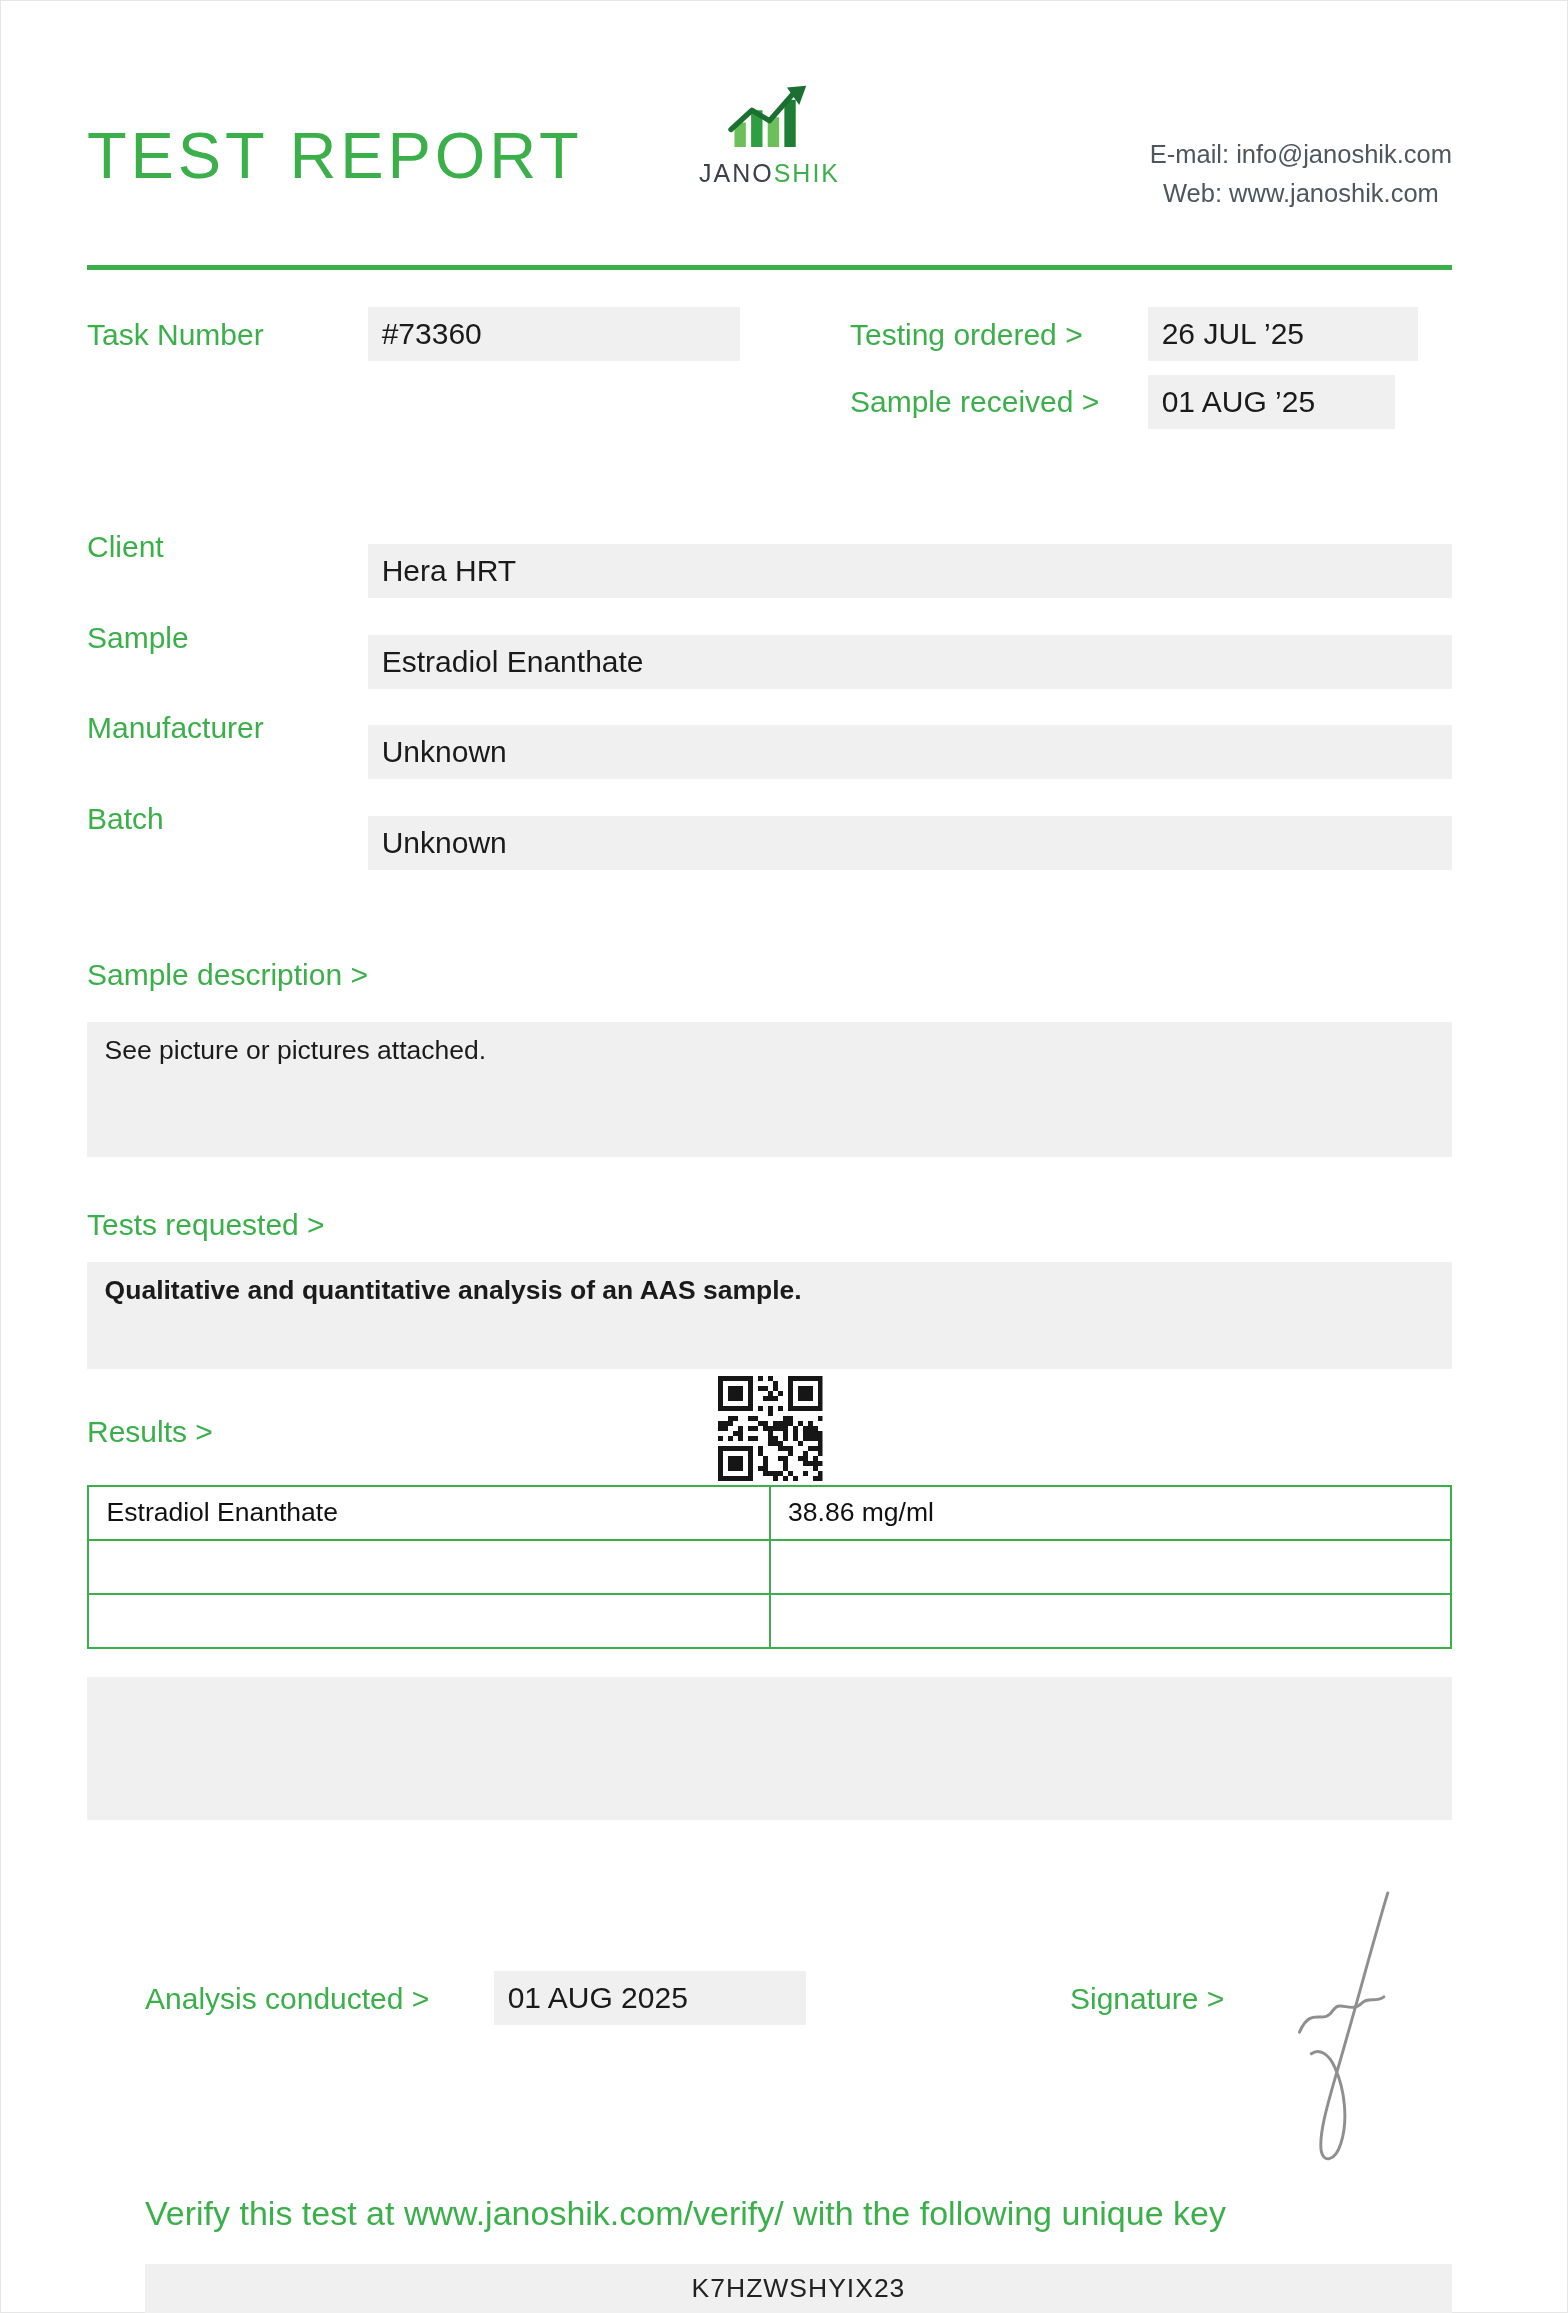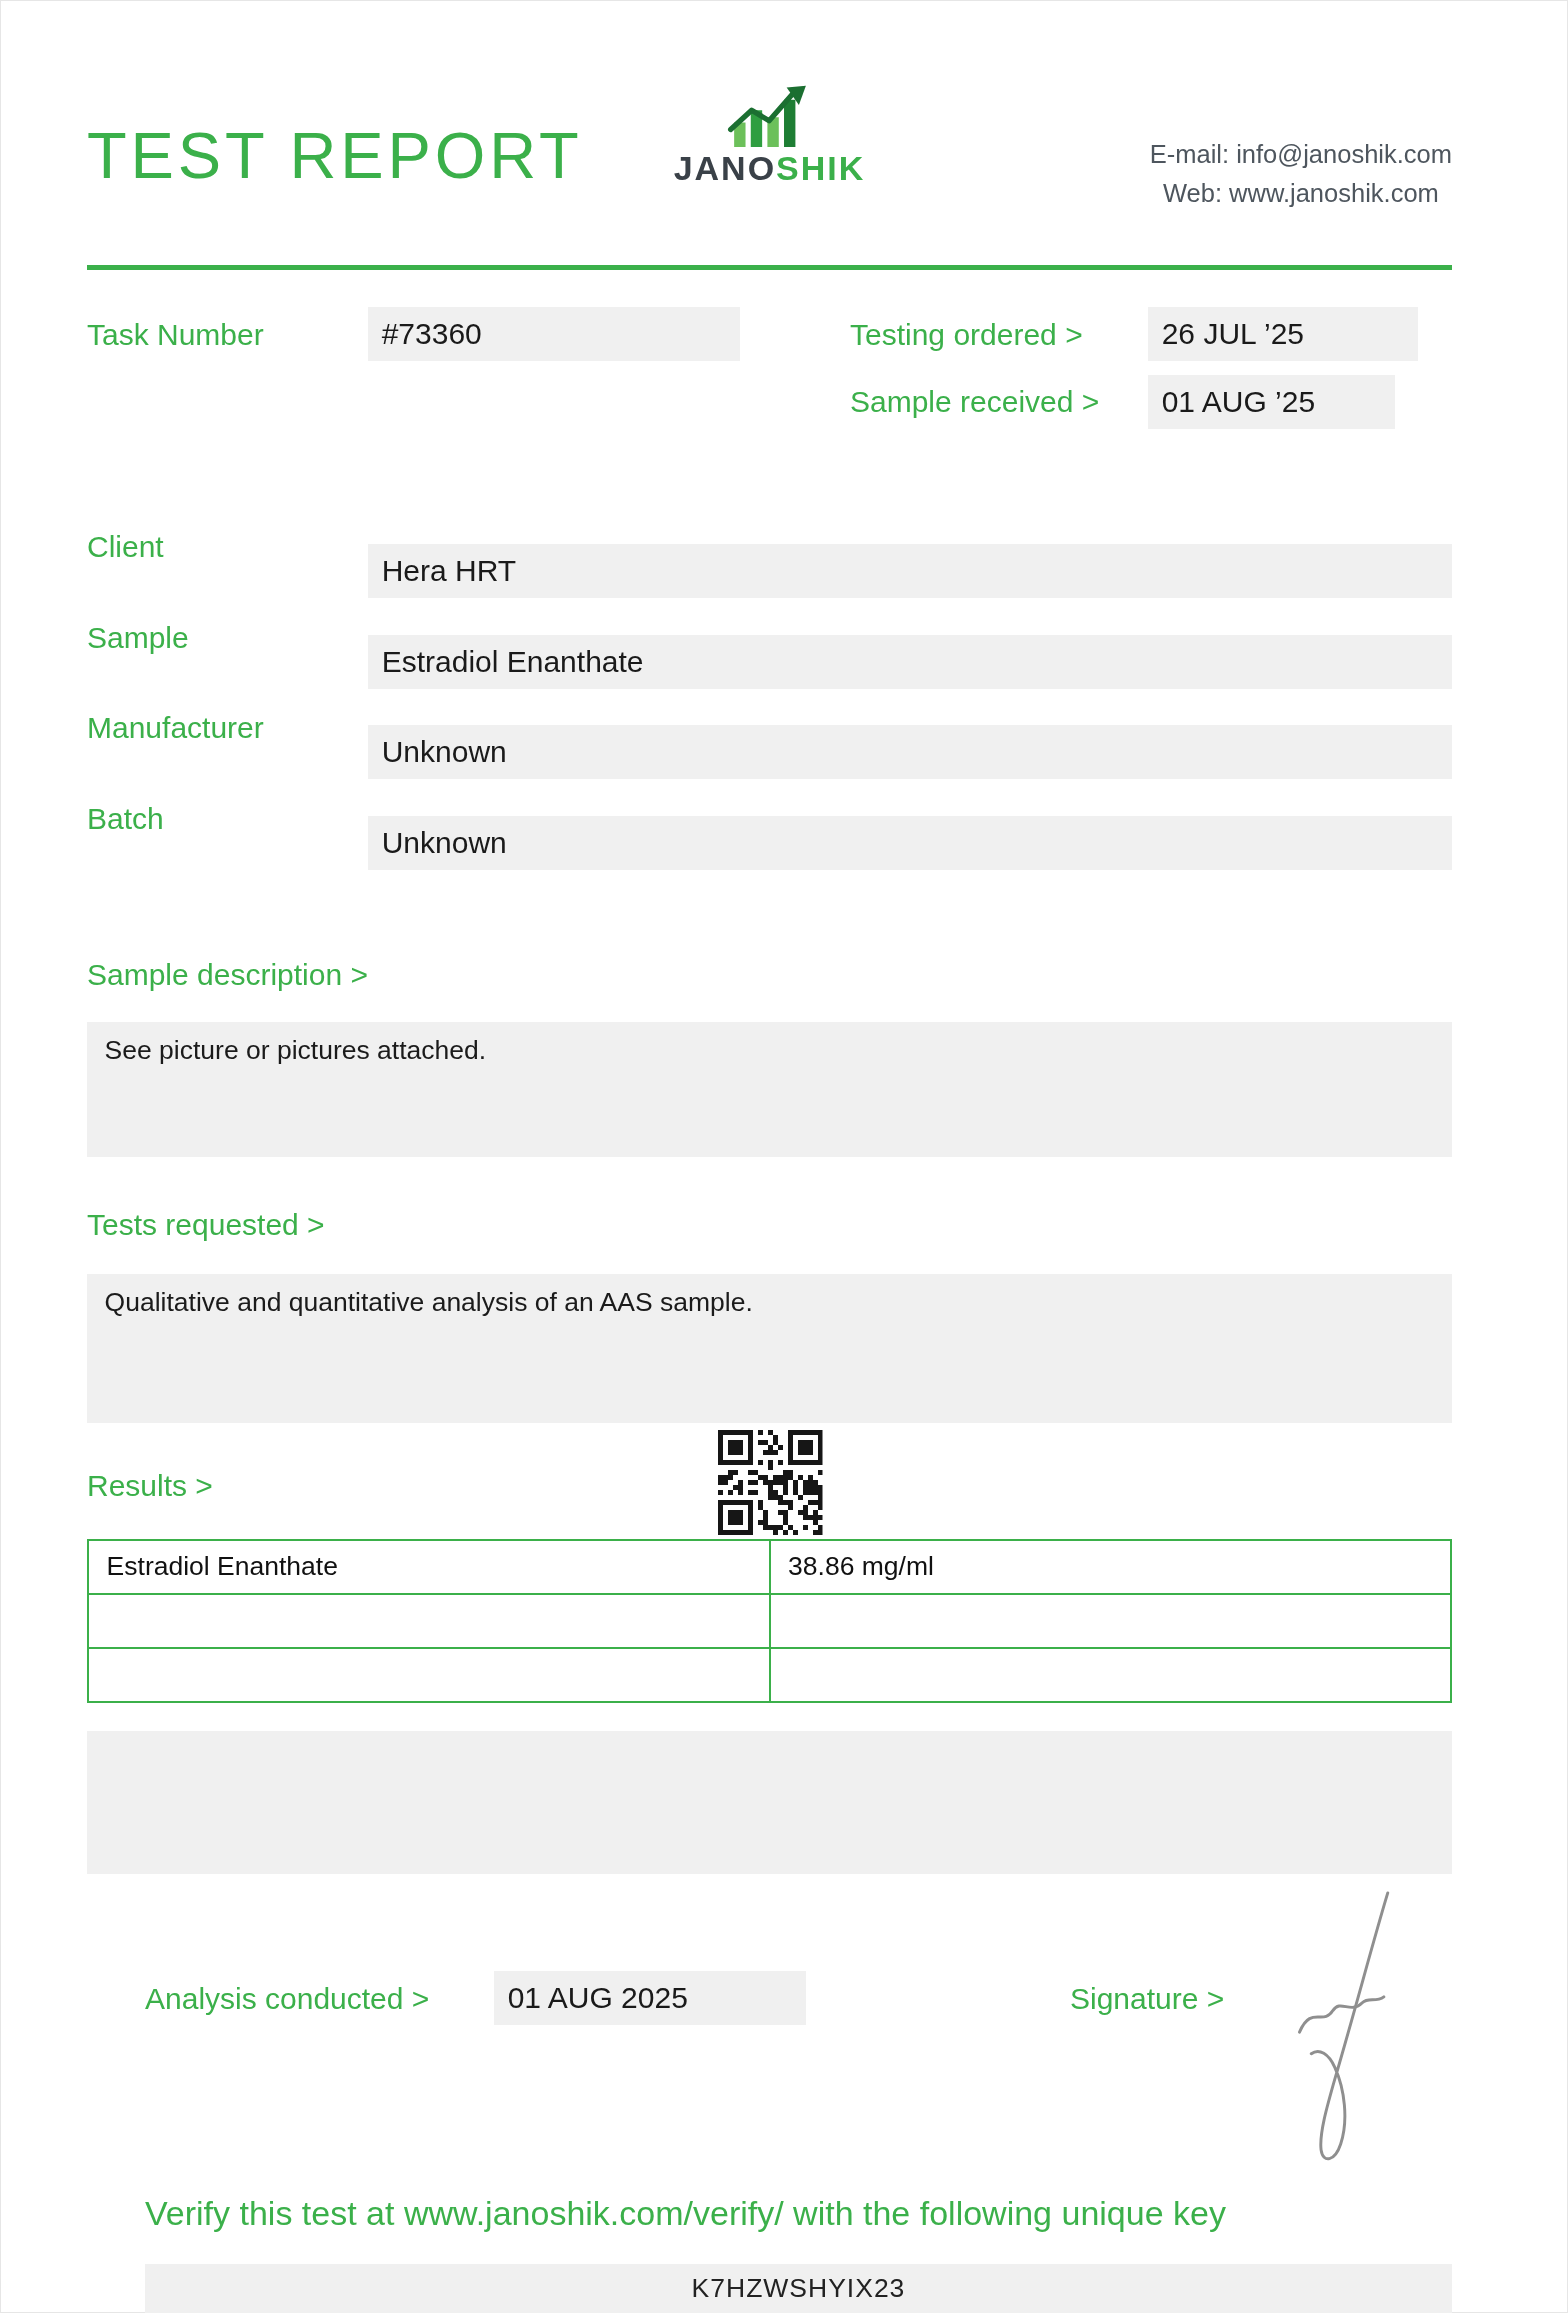--- a/index.html
+++ b/index.html
@@ -12,21 +12,21 @@
   .page{position:relative;width:1568px;height:2313px;background:#fff;overflow:hidden;
         box-shadow:inset 0 0 0 1px #e6e6e6;}
   .content{padding:0 116px 0 87px;}
 
   
   .header{position:relative;height:265px;}
   .title{position:absolute;left:0;top:123px;margin:0;font-size:65px;font-weight:400;
          letter-spacing:3.9px;color:var(--green);line-height:1;}
   .logo{position:absolute;left:50%;top:84px;transform:translateX(-50%);text-align:center;}
   .logo-icon{width:90px;height:63px;display:block;margin:0 auto;}
-  .logo-text{font-size:34px;font-weight:700;letter-spacing:2px;margin-top:2px;white-space:nowrap;}
+  .logo-text{font-size:25px;font-weight:400;letter-spacing:2px;margin-top:12px;white-space:nowrap;}
   .jano{color:var(--logo-dark);} .shik{color:var(--green);}
   .contact{position:absolute;right:0;top:135px;text-align:center;font-size:25.5px;
            line-height:39px;color:var(--muted-gray);white-space:nowrap;}
   .rule{height:4.9px;background:var(--green);}
 
   
   .meta{position:relative;height:127px;margin-top:37px;}
   .glabel{color:var(--green);font-size:30px;line-height:39px;white-space:nowrap;}
   .meta .glabel{position:absolute;}
   .task-label{left:0;top:7.8px;}
@@ -45,21 +45,21 @@
   .dlabel{width:281px;font-size:30px;color:var(--green);line-height:54px;white-space:nowrap;}
   .dbox{flex:1;margin-top:24px;}
 
   
   .slabel{display:block;}
   .desc-label{margin-top:85px;}
   .textbox{background:var(--box-gray);padding:11.8px 17.6px;font-size:26.5px;
            color:#1b1b1b;line-height:33px;}
   .desc-box{margin-top:28px;height:135px;}
   .tests-label{margin-top:48px;}
-  .tests-box{margin-top:30px;height:149px;}
+  .tests-box{margin-top:18px;height:107px;font-weight:bold;}
 
   
   .results-header{position:relative;height:116px;}
   .results-label{position:absolute;left:0;top:43px;}
   .qr{position:absolute;left:50%;transform:translateX(-50%);bottom:3.9px;
       width:105px;height:105px;display:block;}
   .results-table{width:100%;border-collapse:collapse;table-layout:fixed;}
   .results-table td{border:2px solid var(--green);height:54px;font-size:26.5px;
                     padding:0 0 0 17.6px;color:#111;white-space:nowrap;}
 

